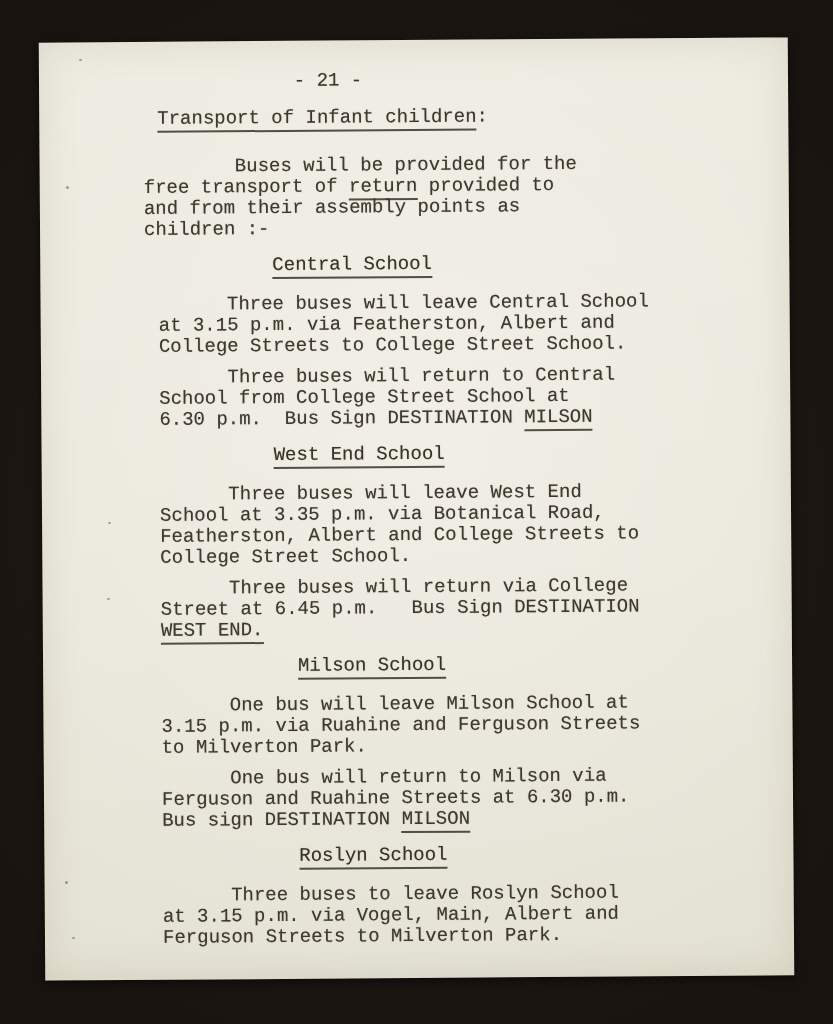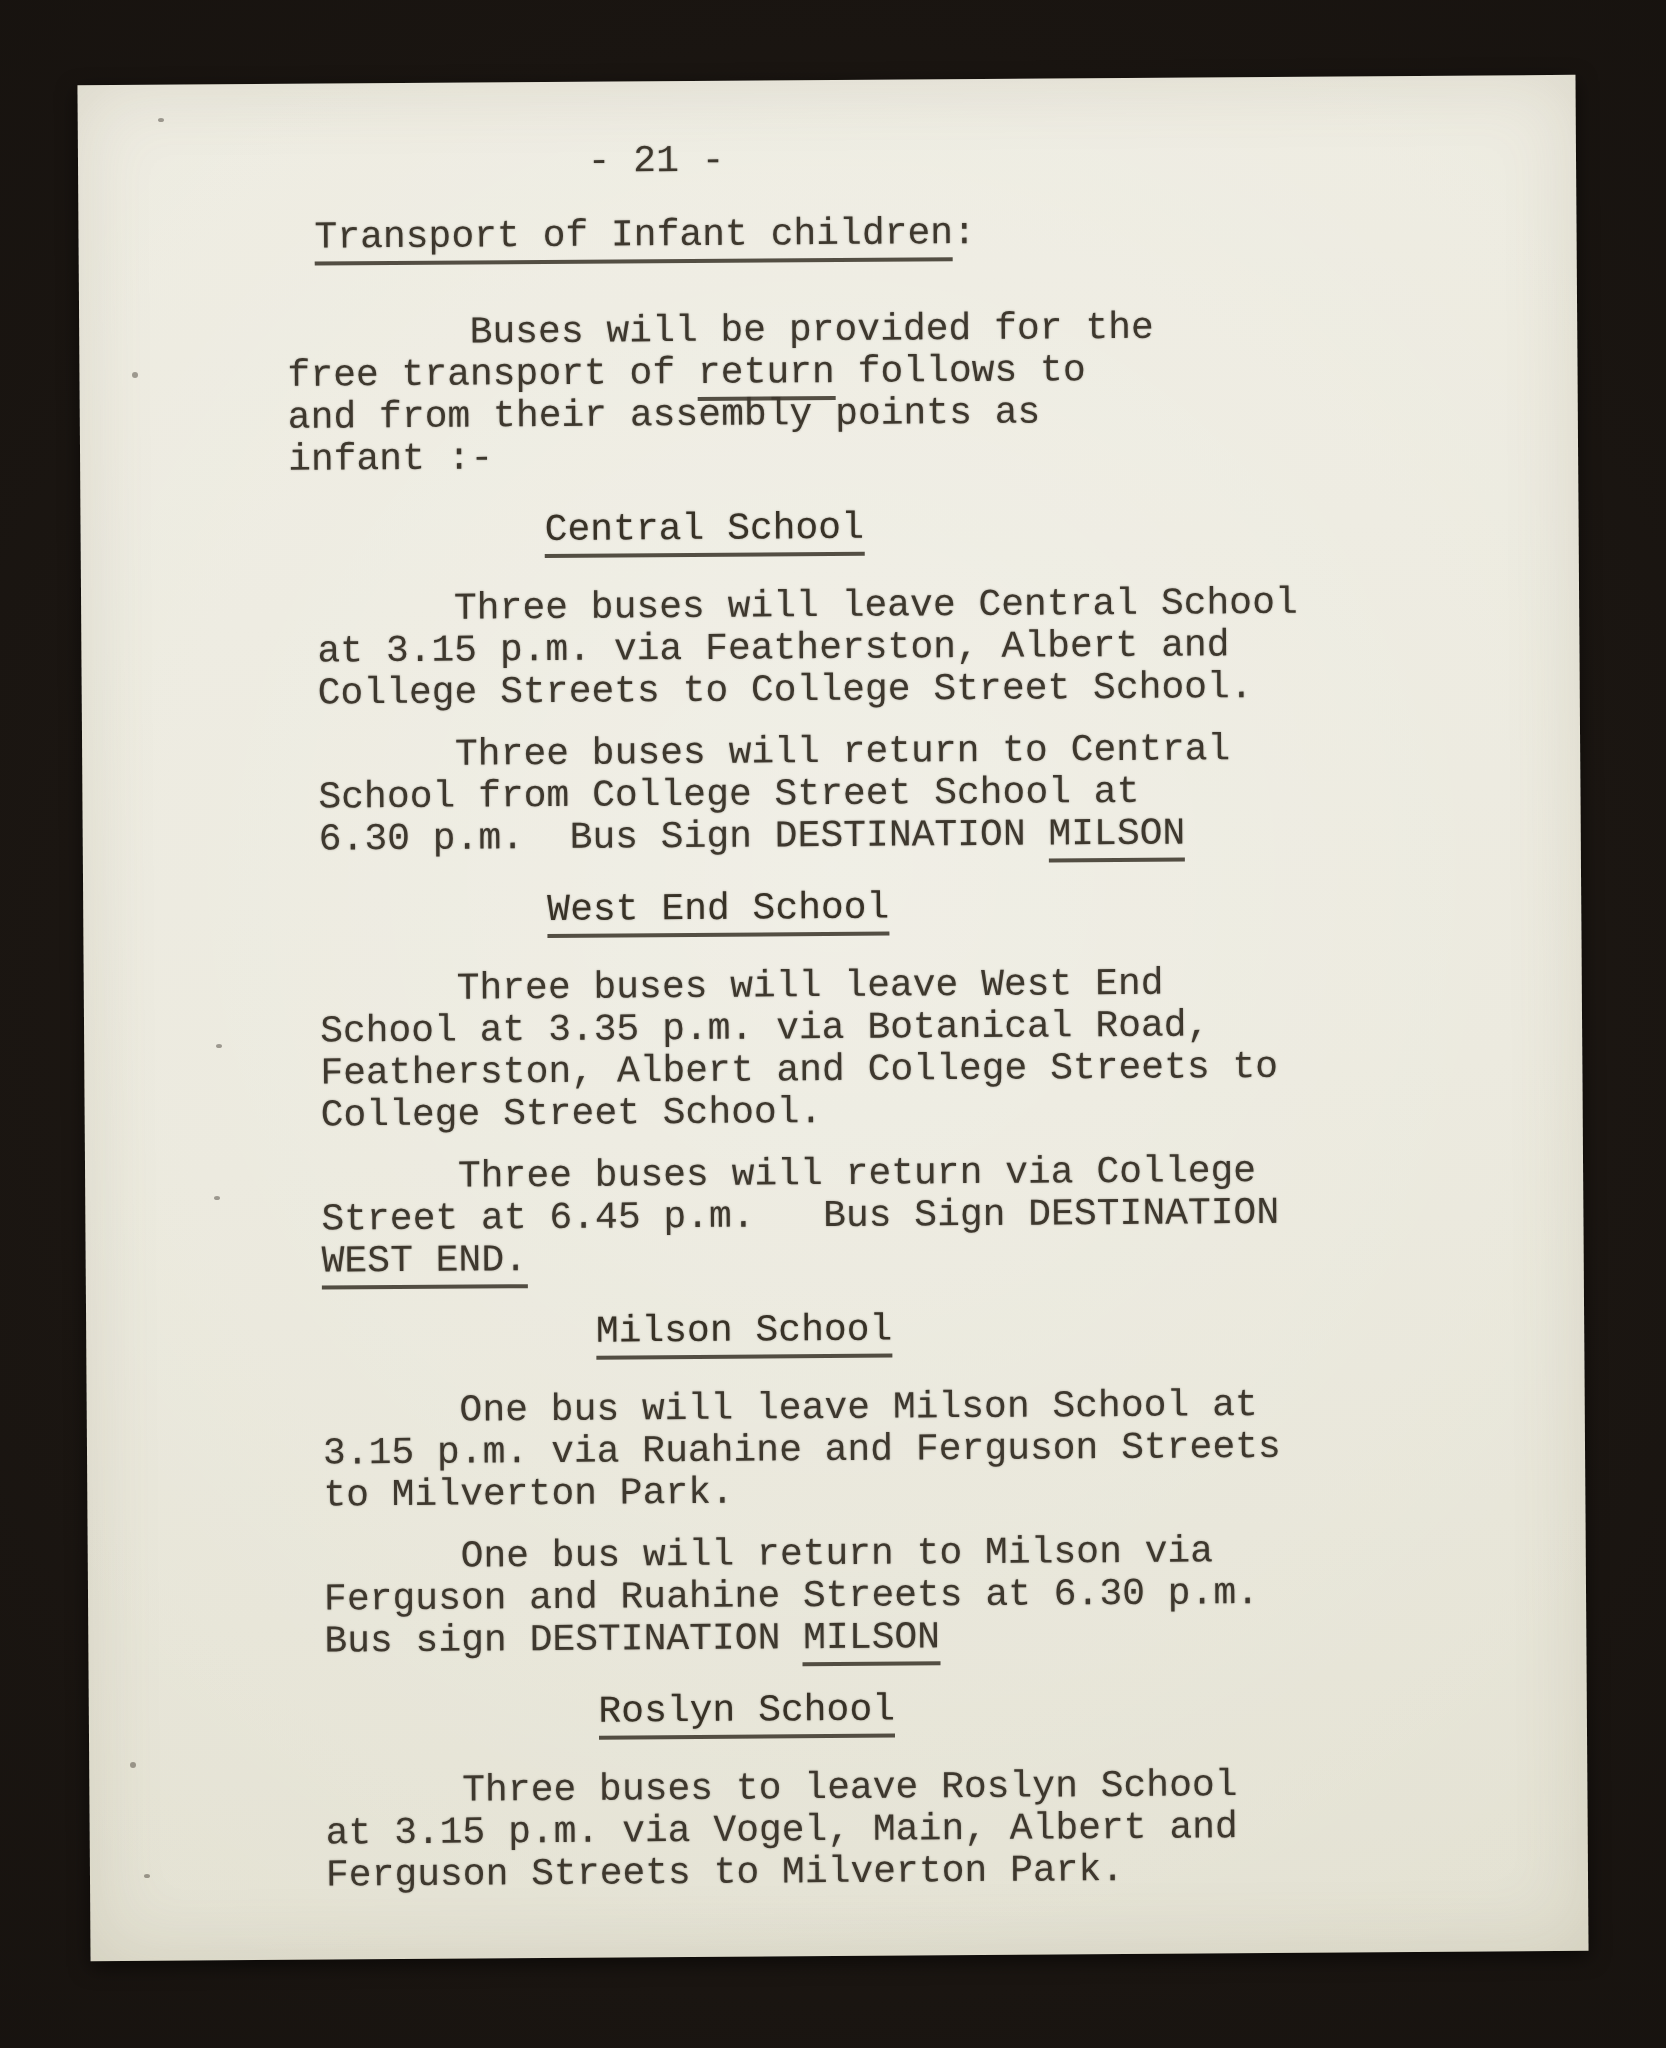--- a/index.html
+++ b/index.html
@@ -62,23 +62,23 @@
   <div class="paper">
     <div>
         <div class="block block-page-number">
           <div class="line"><span>            - 21 -</span></div>
         </div>
         <div class="block block-title">
           <div class="line"><span class="u">Transport of Infant children</span><span>:</span></div>
         </div>
         <div class="block block-para intro">
           <div class="line"><span>        Buses will be provided for the</span></div>
-          <div class="line"><span>free transport of </span><span class="u">return</span><span> follows to</span></div>
+          <div class="line"><span>free transport of </span><span class="u">return</span><span> provided to</span></div>
           <div class="line"><span>and from their assembly points as</span></div>
-          <div class="line"><span>infant :-</span></div>
+          <div class="line"><span>children :-</span></div>
         </div>
         <div class="block block-heading">
           <div class="line"><span>          </span><span class="u">Central School</span></div>
         </div>
         <div class="block block-para">
           <div class="line"><span>      Three buses will leave Central School</span></div>
           <div class="line"><span>at 3.15 p.m. via Featherston, Albert and</span></div>
           <div class="line"><span>College Streets to College Street School.</span></div>
         </div>
         <div class="block block-para">

